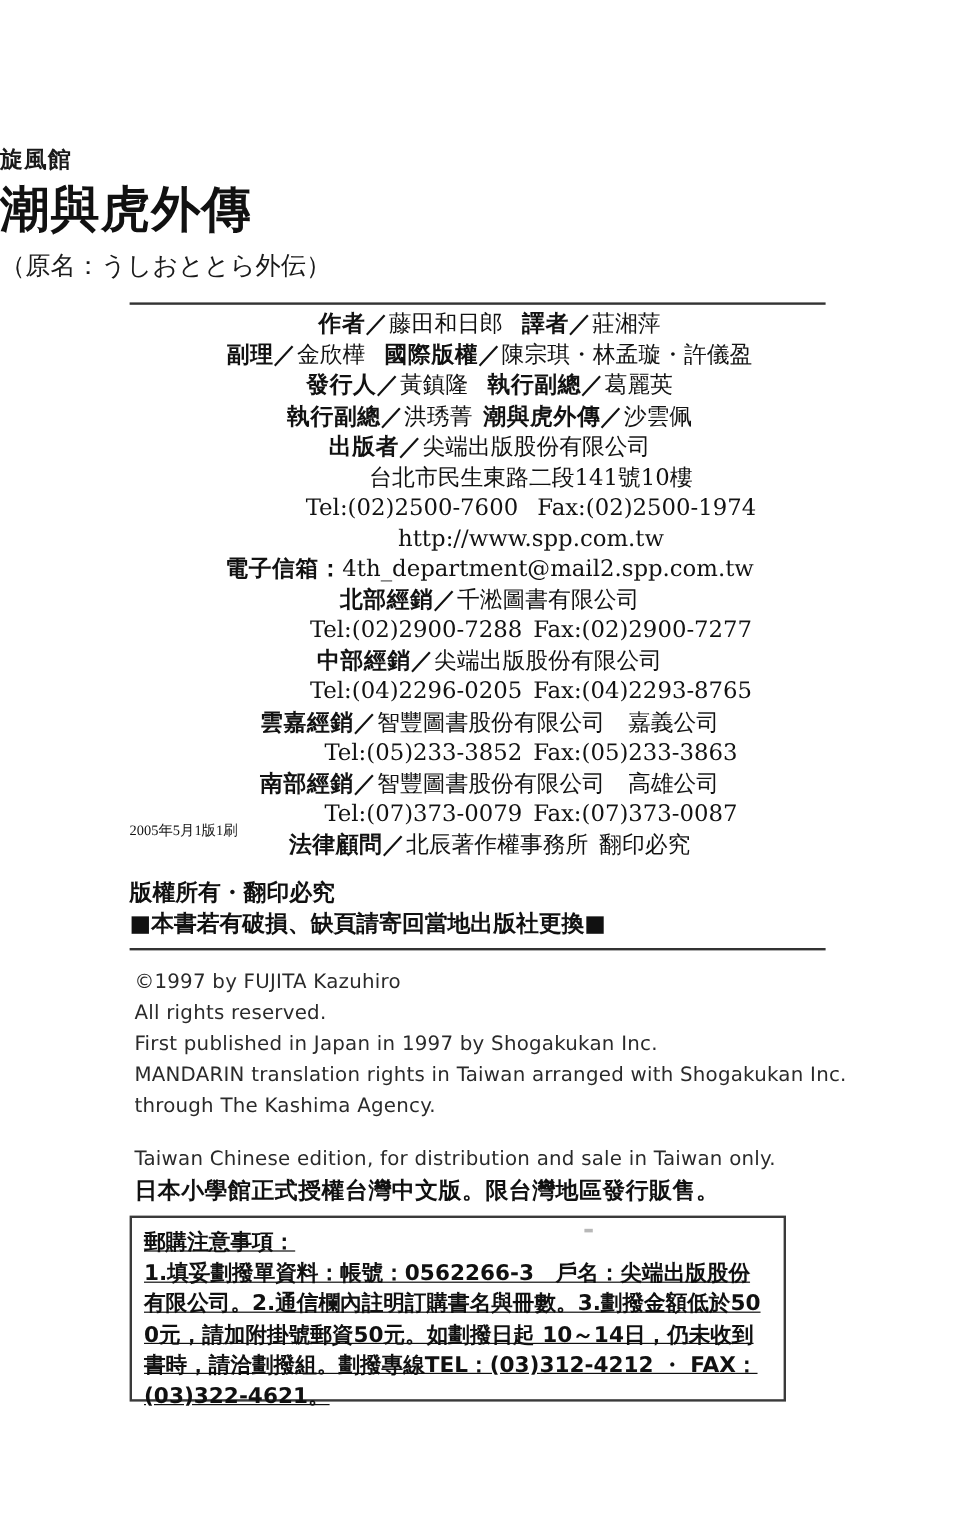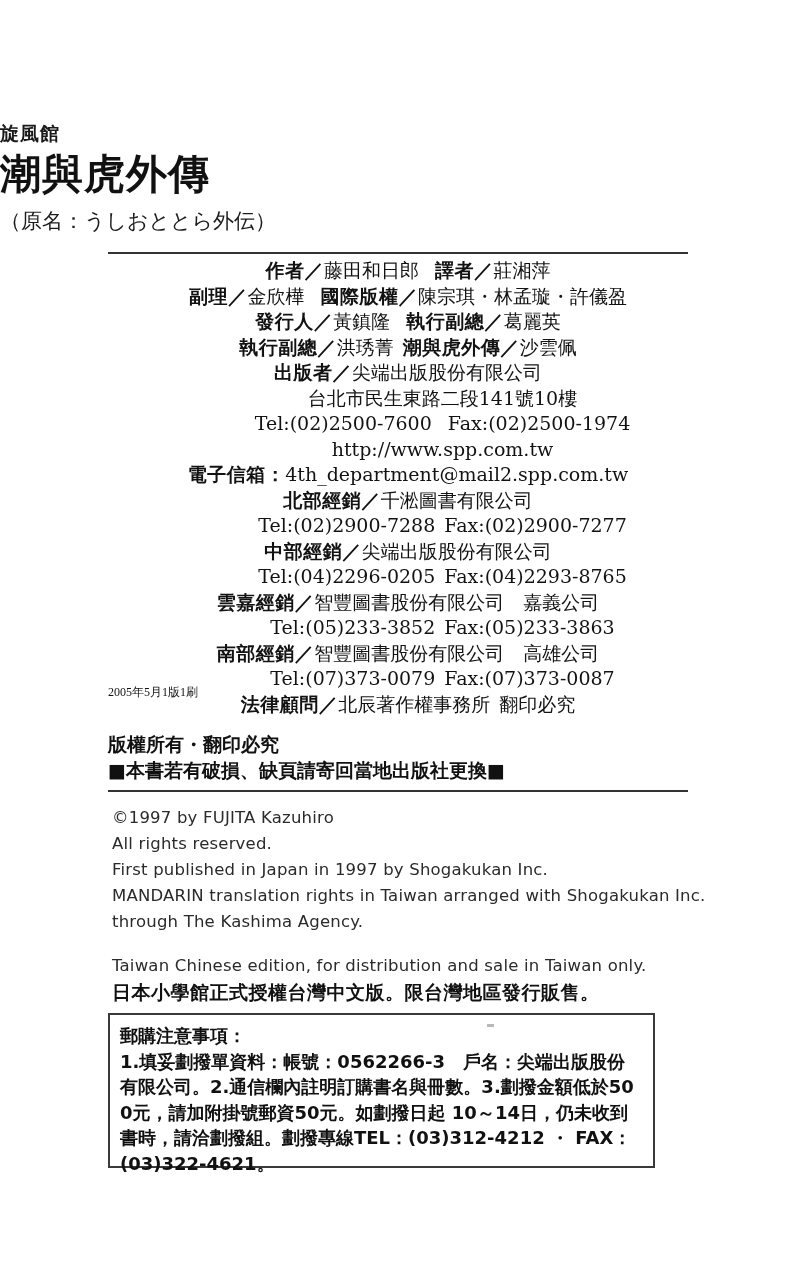--- a/index.html
+++ b/index.html
@@ -161,20 +161,21 @@
   }
   .mailbox-inner {
     padding: 8px 10px 0 10px;
     font-family: "DejaVu Sans", "Liberation Sans", sans-serif;
     font-size: 18px;
     font-weight: 700;
     line-height: 25.5px;
     color: #111;
     letter-spacing: 0px;
     word-break: break-all;
+    text-decoration: underline;
   }
   .speck {
     position: absolute;
     left: 487px;
     top: 1024px;
     width: 7px;
     height: 3px;
     background: #b8b8b8;
   }
 </style>

